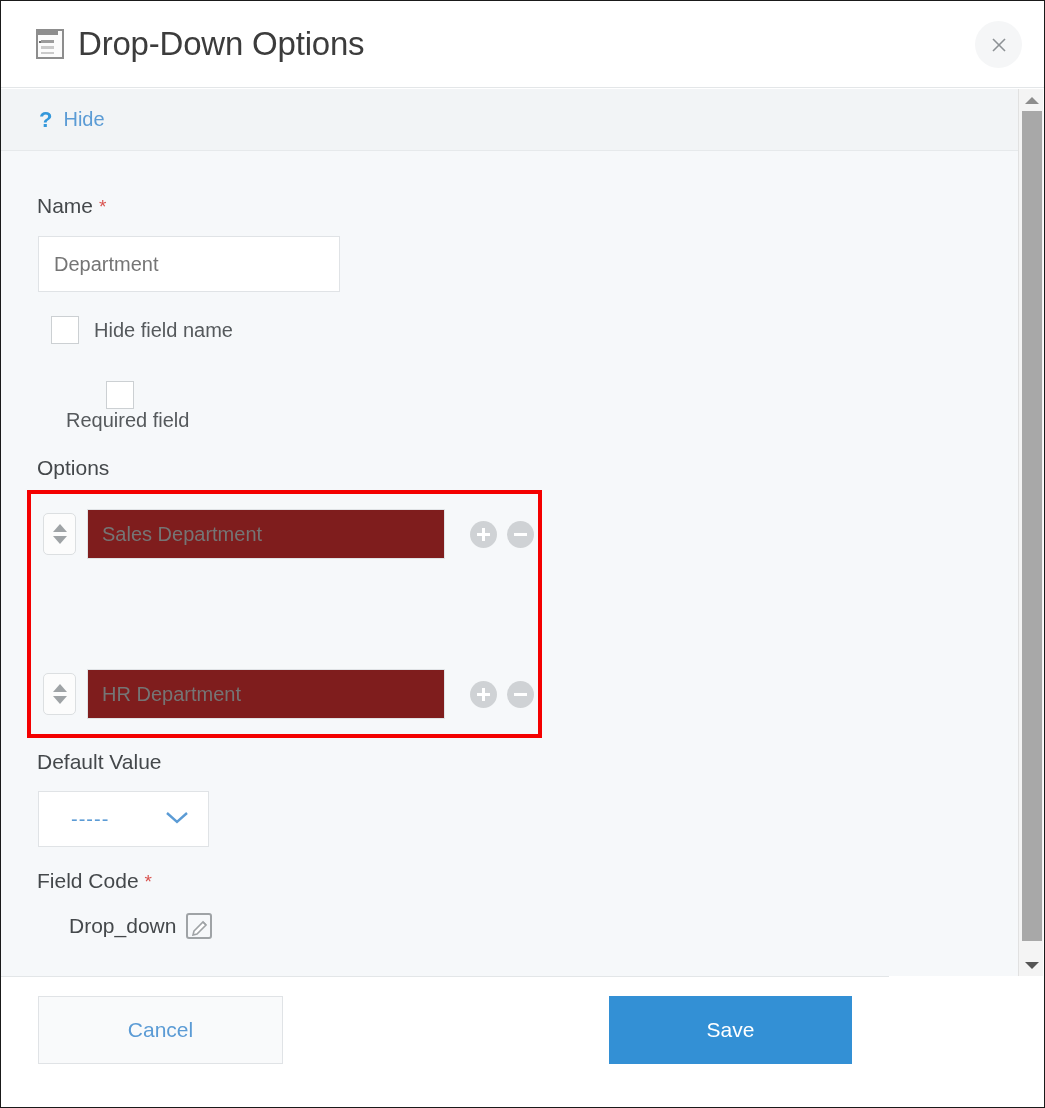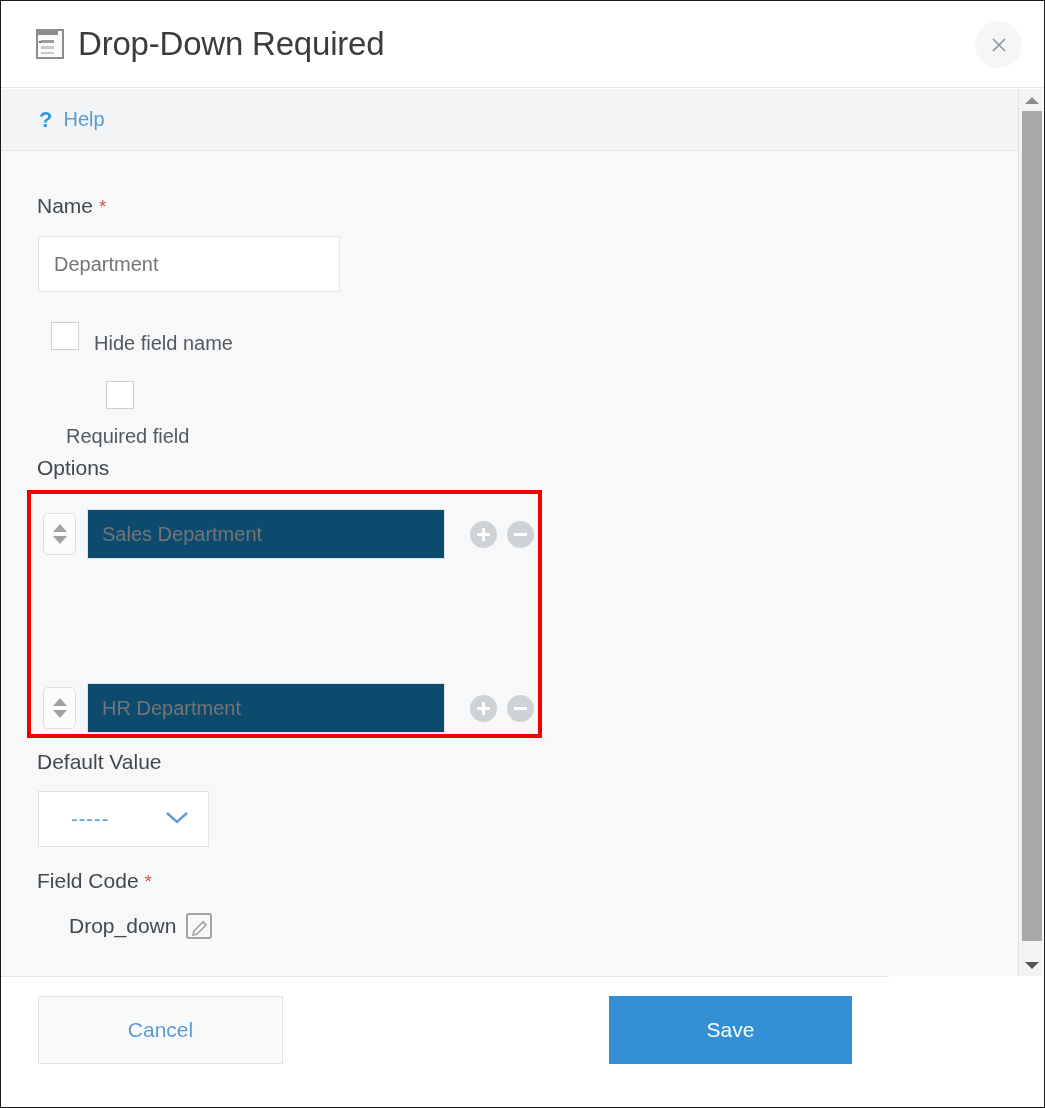--- a/index.html
+++ b/index.html
@@ -110,39 +110,39 @@
   .cb1 { left: 50px; top: 165px; }
   .cb2 { left: 50px; top: 230px; flex-direction: column; }
   .cbox {
     width: 28px; height: 28px;
     background: #ffffff;
     border: 1px solid #ccd0d3;
     cursor: pointer;
   }
   .cblabel {
     margin-left: 15px;
-    font-size: 20px; color: #55595c; margin-top: 16px;
+    font-size: 20px; color: #55595c;
   }
 
   .options-label { position: absolute; left: 36px; top: 305px; }
 
   .red-box {
     position: absolute;
     left: 26px; top: 339px;
     width: 515px; height: 248px;
     border: 4px solid #f40000;
   }
 
   .opt-row {
     position: absolute; left: 0;
     display: flex; align-items: center;
   }
   .opt-r1 { top: 358px; }
   .opt-r2 { top: 436px; }
-  .opt-r3 { top: 532px; }
+  .opt-r3 { top: 518px; }
 
   .drag-handle {
     margin-left: 42px;
     width: 33px; height: 42px;
     background: #fcfcfc;
     border: 1px solid #dcdfe1;
     border-radius: 5px;
     display: flex; flex-direction: column;
     align-items: center; justify-content: center;
     cursor: move;
@@ -157,21 +157,21 @@
   .tri-dn {
     width: 0; height: 0;
     border-left: 7px solid transparent;
     border-right: 7px solid transparent;
     border-top: 8px solid #9fa3a6;
   }
 
   .opt-input {
     margin-left: 11px;
     width: 358px; height: 50px;
-    background: #0c4a6e;
+    background: #7f1d1d;
     border: 1px solid #e0e3e6;
     font-family: "Liberation Sans", sans-serif;
     font-size: 20px; color: #9a9ea1;
     padding: 8px 14px;
     outline: none;
   }
 
   .circ-btn {
     width: 27px; height: 27px;
     border-radius: 50%;
@@ -292,34 +292,34 @@
 
   <div class="titlebar">
     <div class="title-icon">
       <div class="ti-box"></div>
       <div class="ti-head"></div>
       <div class="ti-dot"></div>
       <div class="ti-l1"></div>
       <div class="ti-l2"></div>
       <div class="ti-l3"></div>
     </div>
-    <div class="title-text">Drop-Down Required</div>
+    <div class="title-text">Drop-Down Options</div>
     <div class="close-btn">
       <span>
         <svg width="20" height="20" viewBox="0 0 20 20">
           <line x1="4" y1="4" x2="16" y2="16" stroke="#8d9295" stroke-width="1.6"></line>
           <line x1="16" y1="4" x2="4" y2="16" stroke="#8d9295" stroke-width="1.6"></line>
         </svg>
       </span>
     </div>
   </div>
 
   <div class="helpbar">
     <span class="help-q">?</span>
-    <span class="help-link">Help</span>
+    <span class="help-link">Hide</span>
   </div>
 
   <div class="body-area">
 
     <div class="field-label name-label">
       <span>Name</span>
       <span class="req-star">*</span>
     </div>
     <input class="name-input" value="" placeholder="Department" style="">
 

